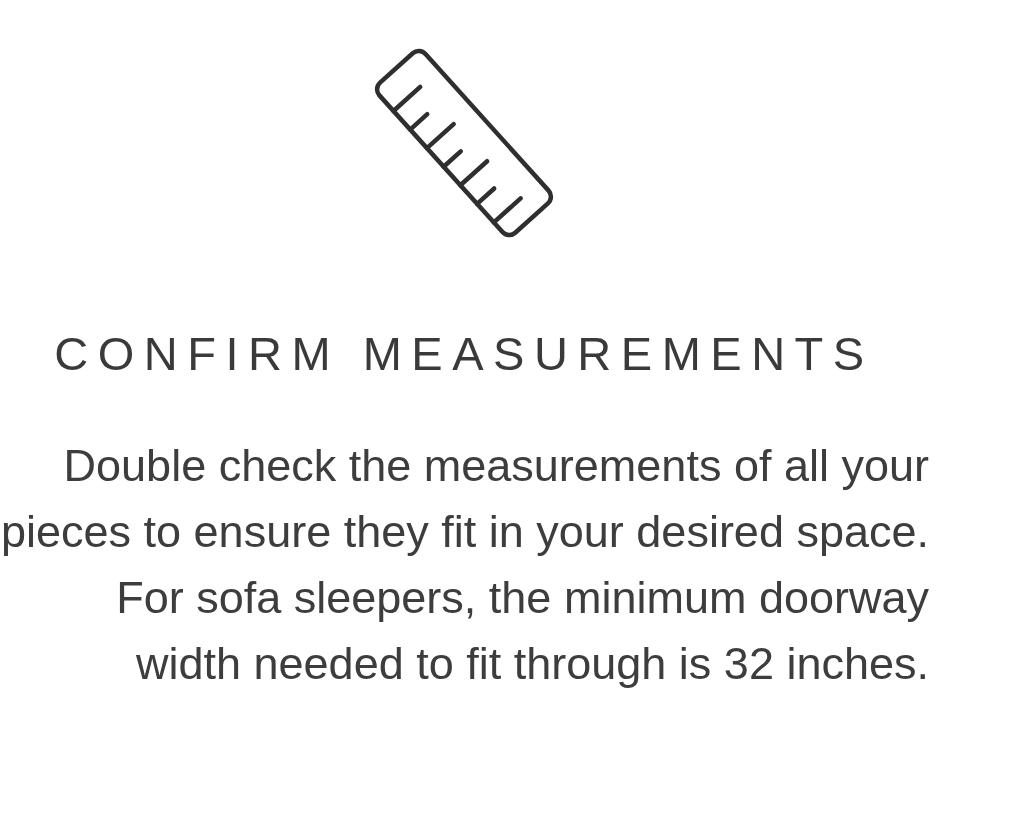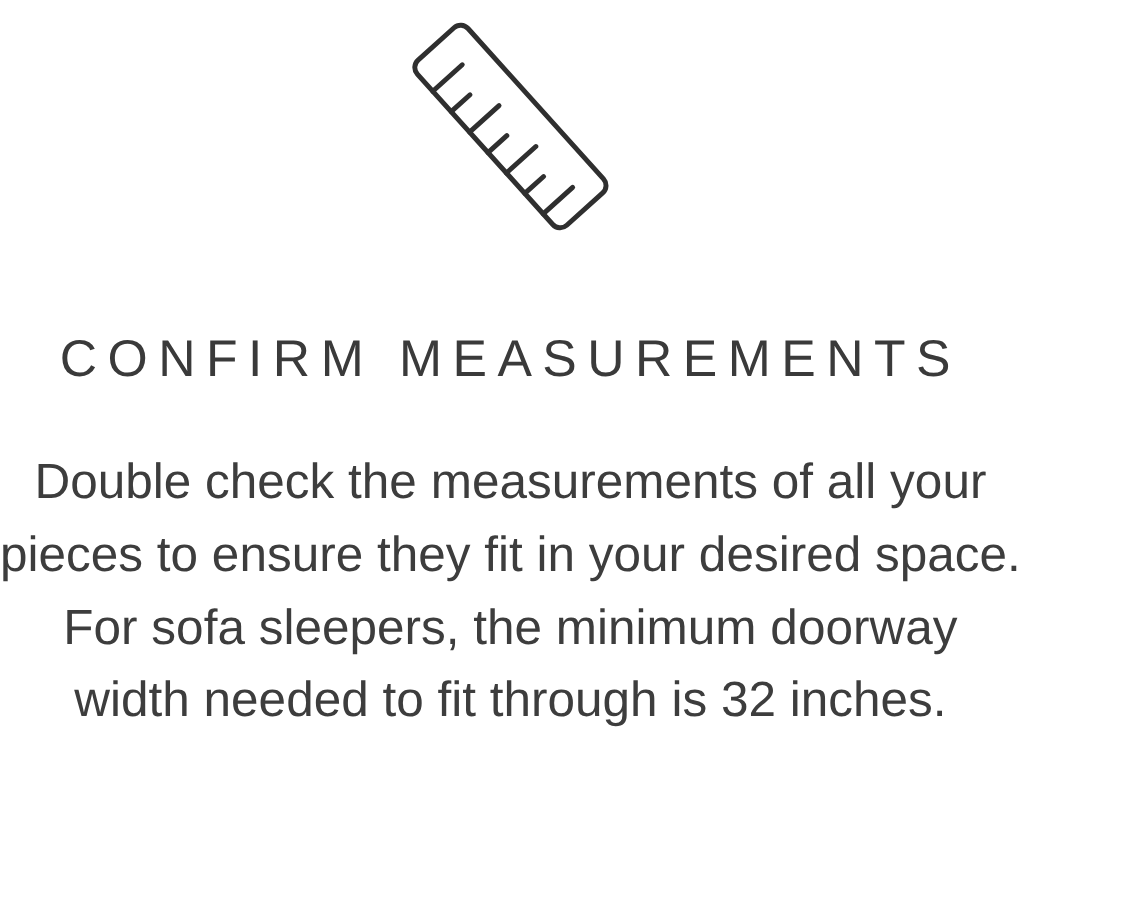--- a/index.html
+++ b/index.html
@@ -14,20 +14,21 @@
     color: #333333;
     overflow: hidden;
   }
   .card {
     width: 928px;
     height: 819px;
     box-sizing: border-box;
     display: flex;
     flex-direction: column;
     align-items: center;
+    padding-top: 28px;
   }
   .icon-wrap {
     width: 260px;
     height: 230px;
     display: flex;
     align-items: center;
     justify-content: center;
   }
   .icon-wrap svg {
     display: block;
@@ -38,21 +39,21 @@
     font-weight: 400;
     letter-spacing: 9.5px;
     color: #3a3a3a;
     text-align: center;
     line-height: 1;
     white-space: nowrap;
   }
   .body-copy {
     margin-top: 56px;
     width: 930px;
-    text-align: center;
+    text-align: right;
     font-size: 45px;
     line-height: 1.47;
     color: #3d3d3d;
     font-weight: 400;
   }
 </style>
 </head>
 <body>
 
 <div class="card">

